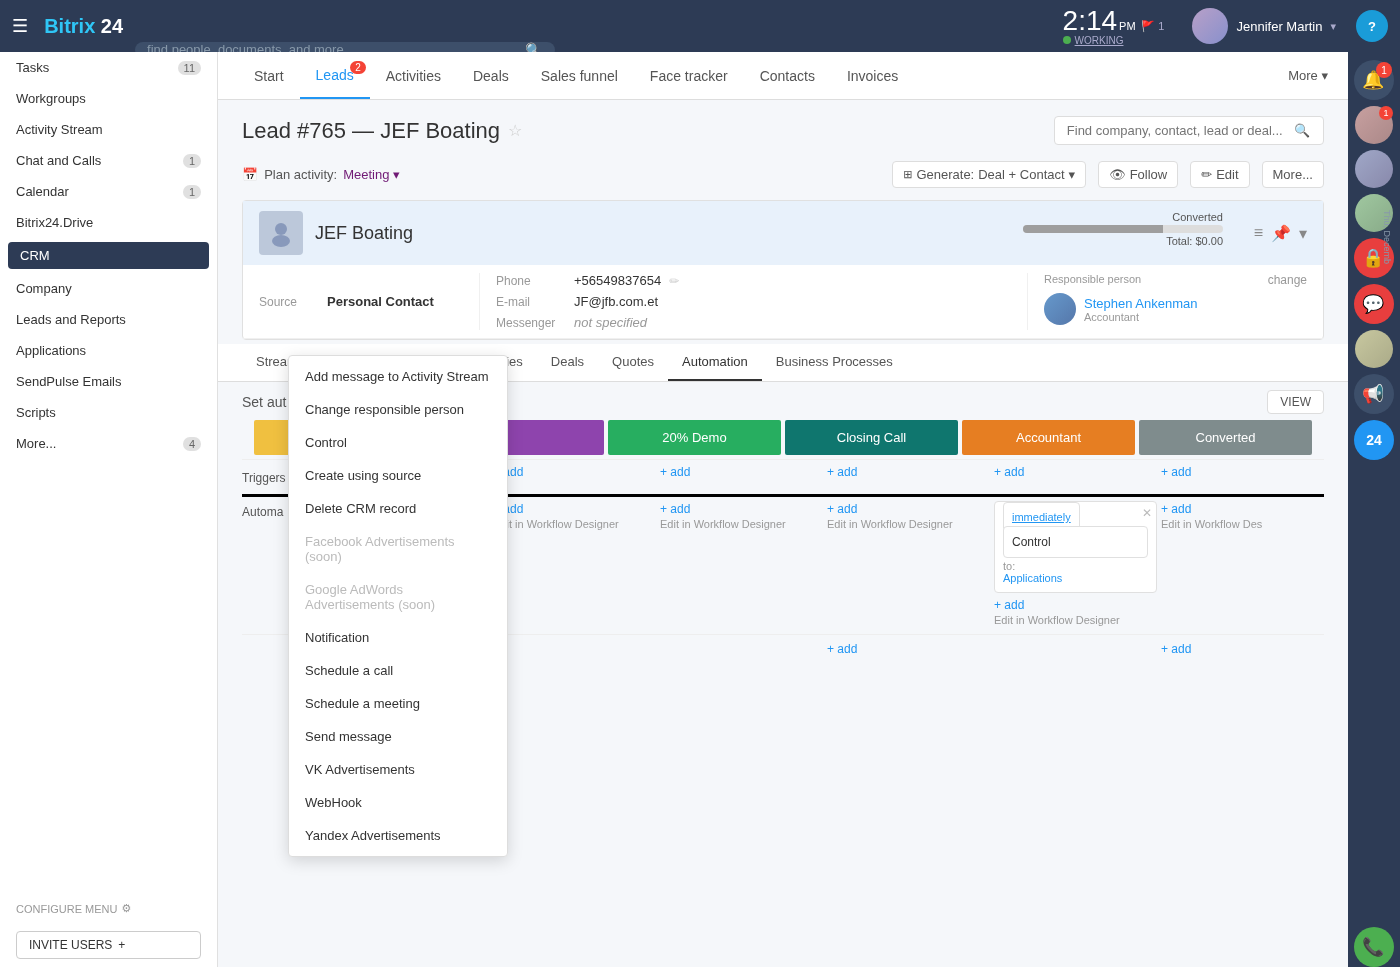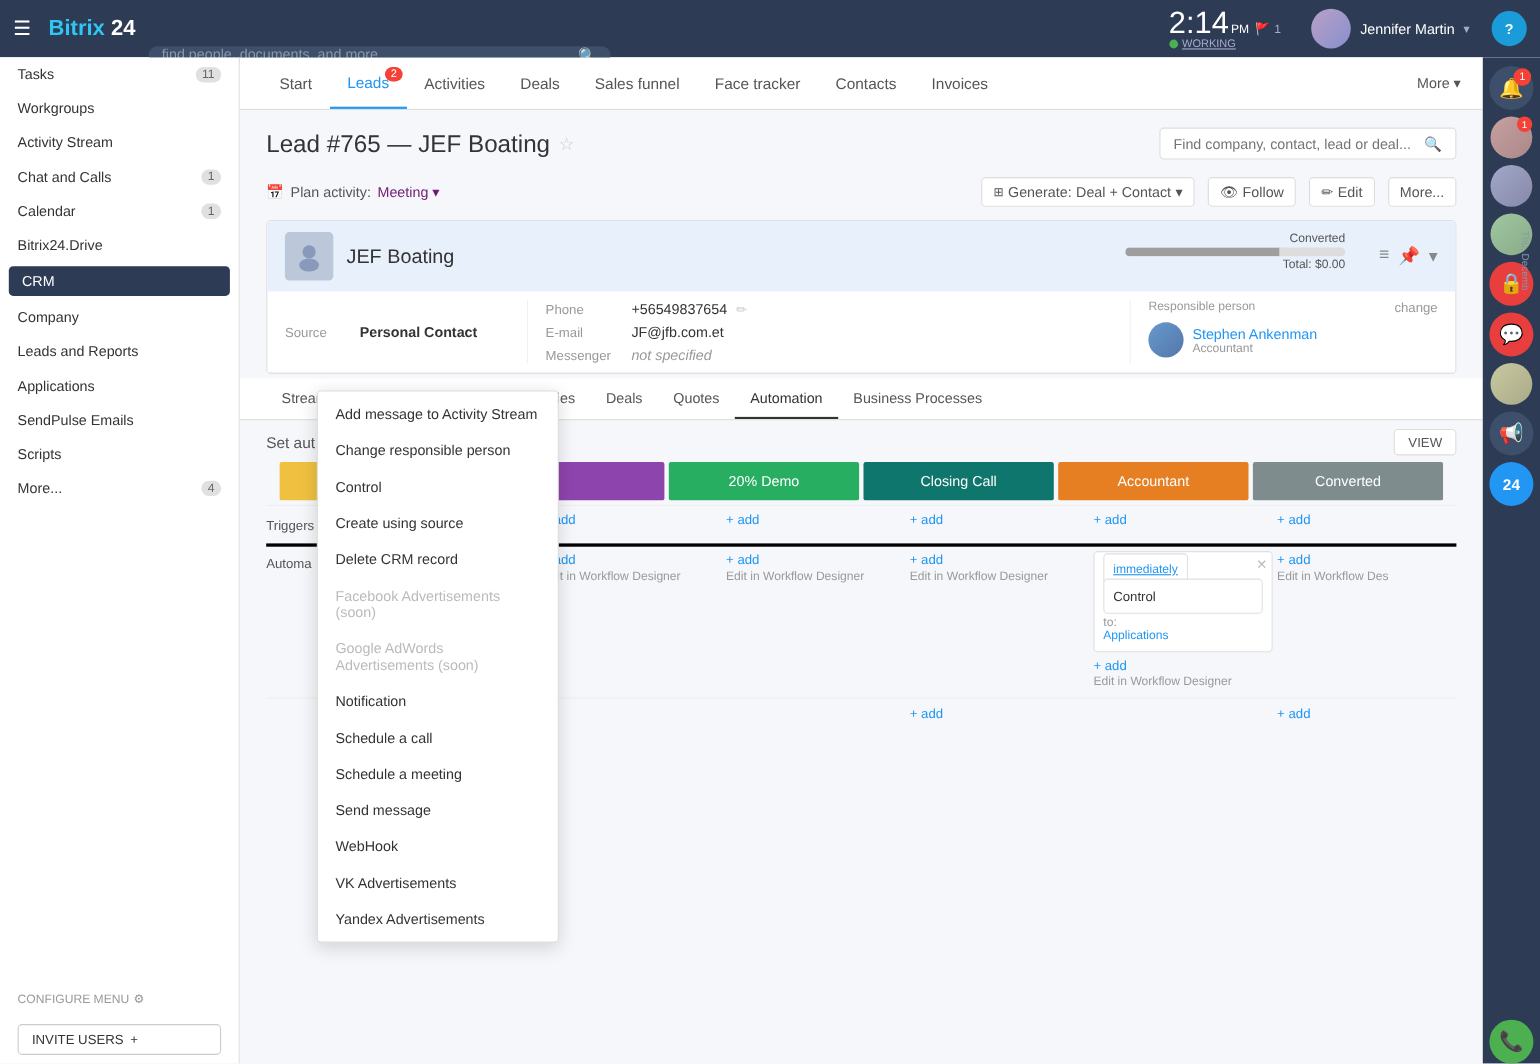--- a/index.html
+++ b/index.html
@@ -505,19 +505,19 @@
     <div class="dropdown-item">Change responsible person</div>
     <div class="dropdown-item">Control</div>
     <div class="dropdown-item">Create using source</div>
     <div class="dropdown-item">Delete CRM record</div>
     <div class="dropdown-item disabled">Facebook Advertisements (soon)</div>
     <div class="dropdown-item disabled">Google AdWords Advertisements (soon)</div>
     <div class="dropdown-item">Notification</div>
     <div class="dropdown-item">Schedule a call</div>
     <div class="dropdown-item">Schedule a meeting</div>
     <div class="dropdown-item">Send message</div>
+    <div class="dropdown-item">VK Advertisements</div>
     <div class="dropdown-item">WebHook</div>
-    <div class="dropdown-item">VK Advertisements</div>
     <div class="dropdown-item">Yandex Advertisements</div>
   </div>
 </div>
 
 <div style="position:fixed;right:8px;top:210px;color:#8899aa;font-size:9px;writing-mode:vertical-rl;white-space:nowrap;pointer-events:none">Thu, Decemb</div>
 
 </body></html>

